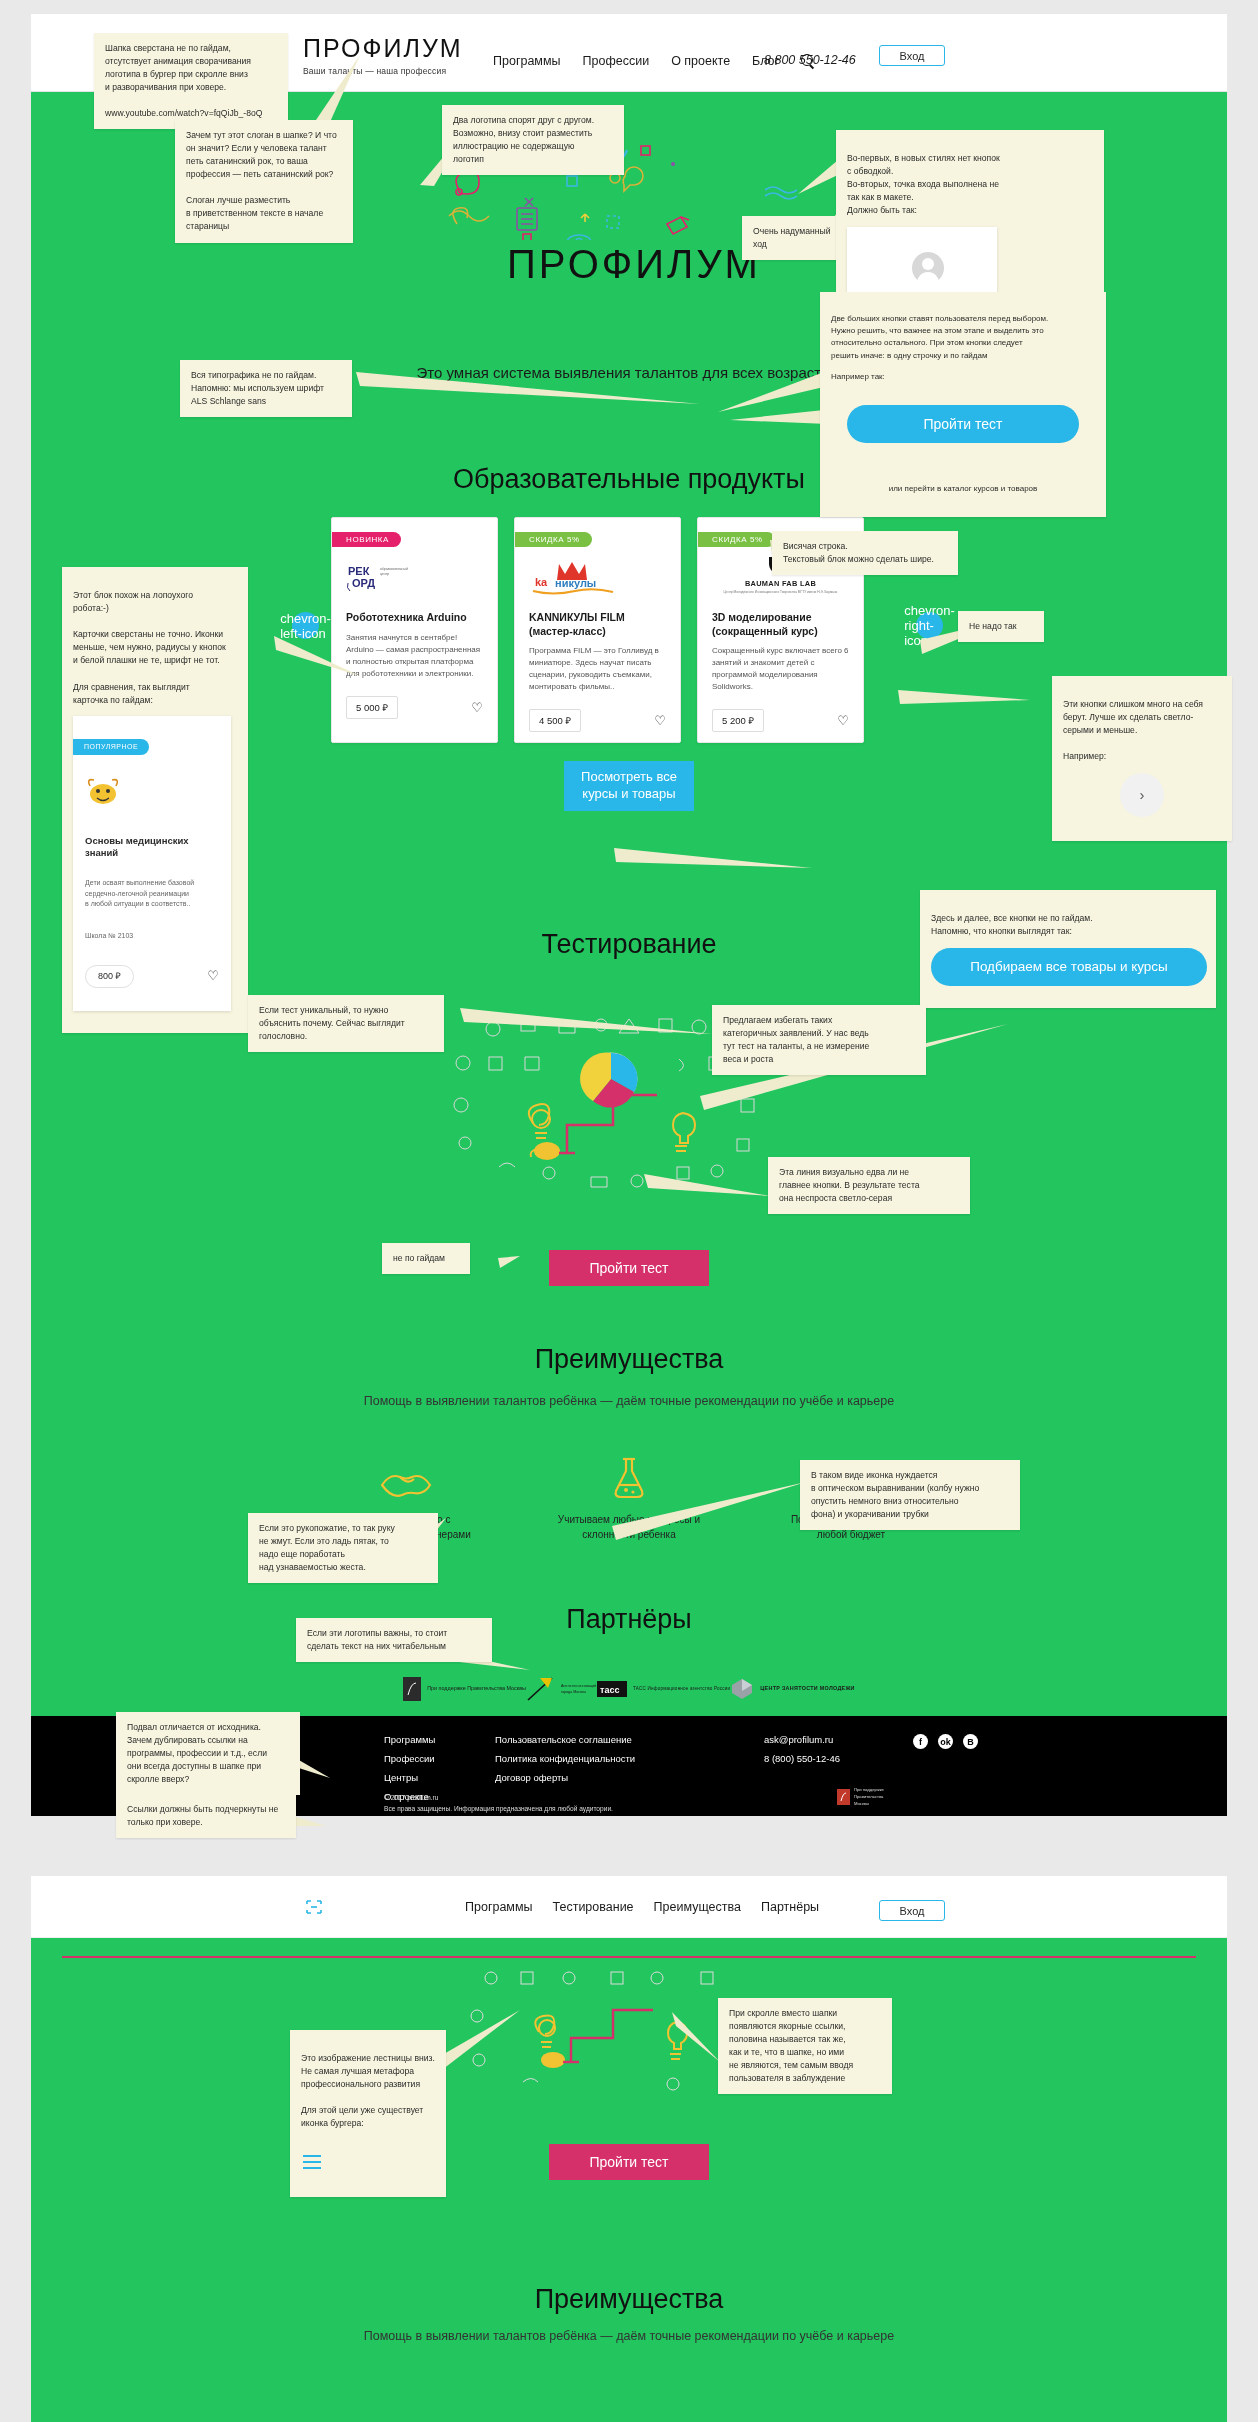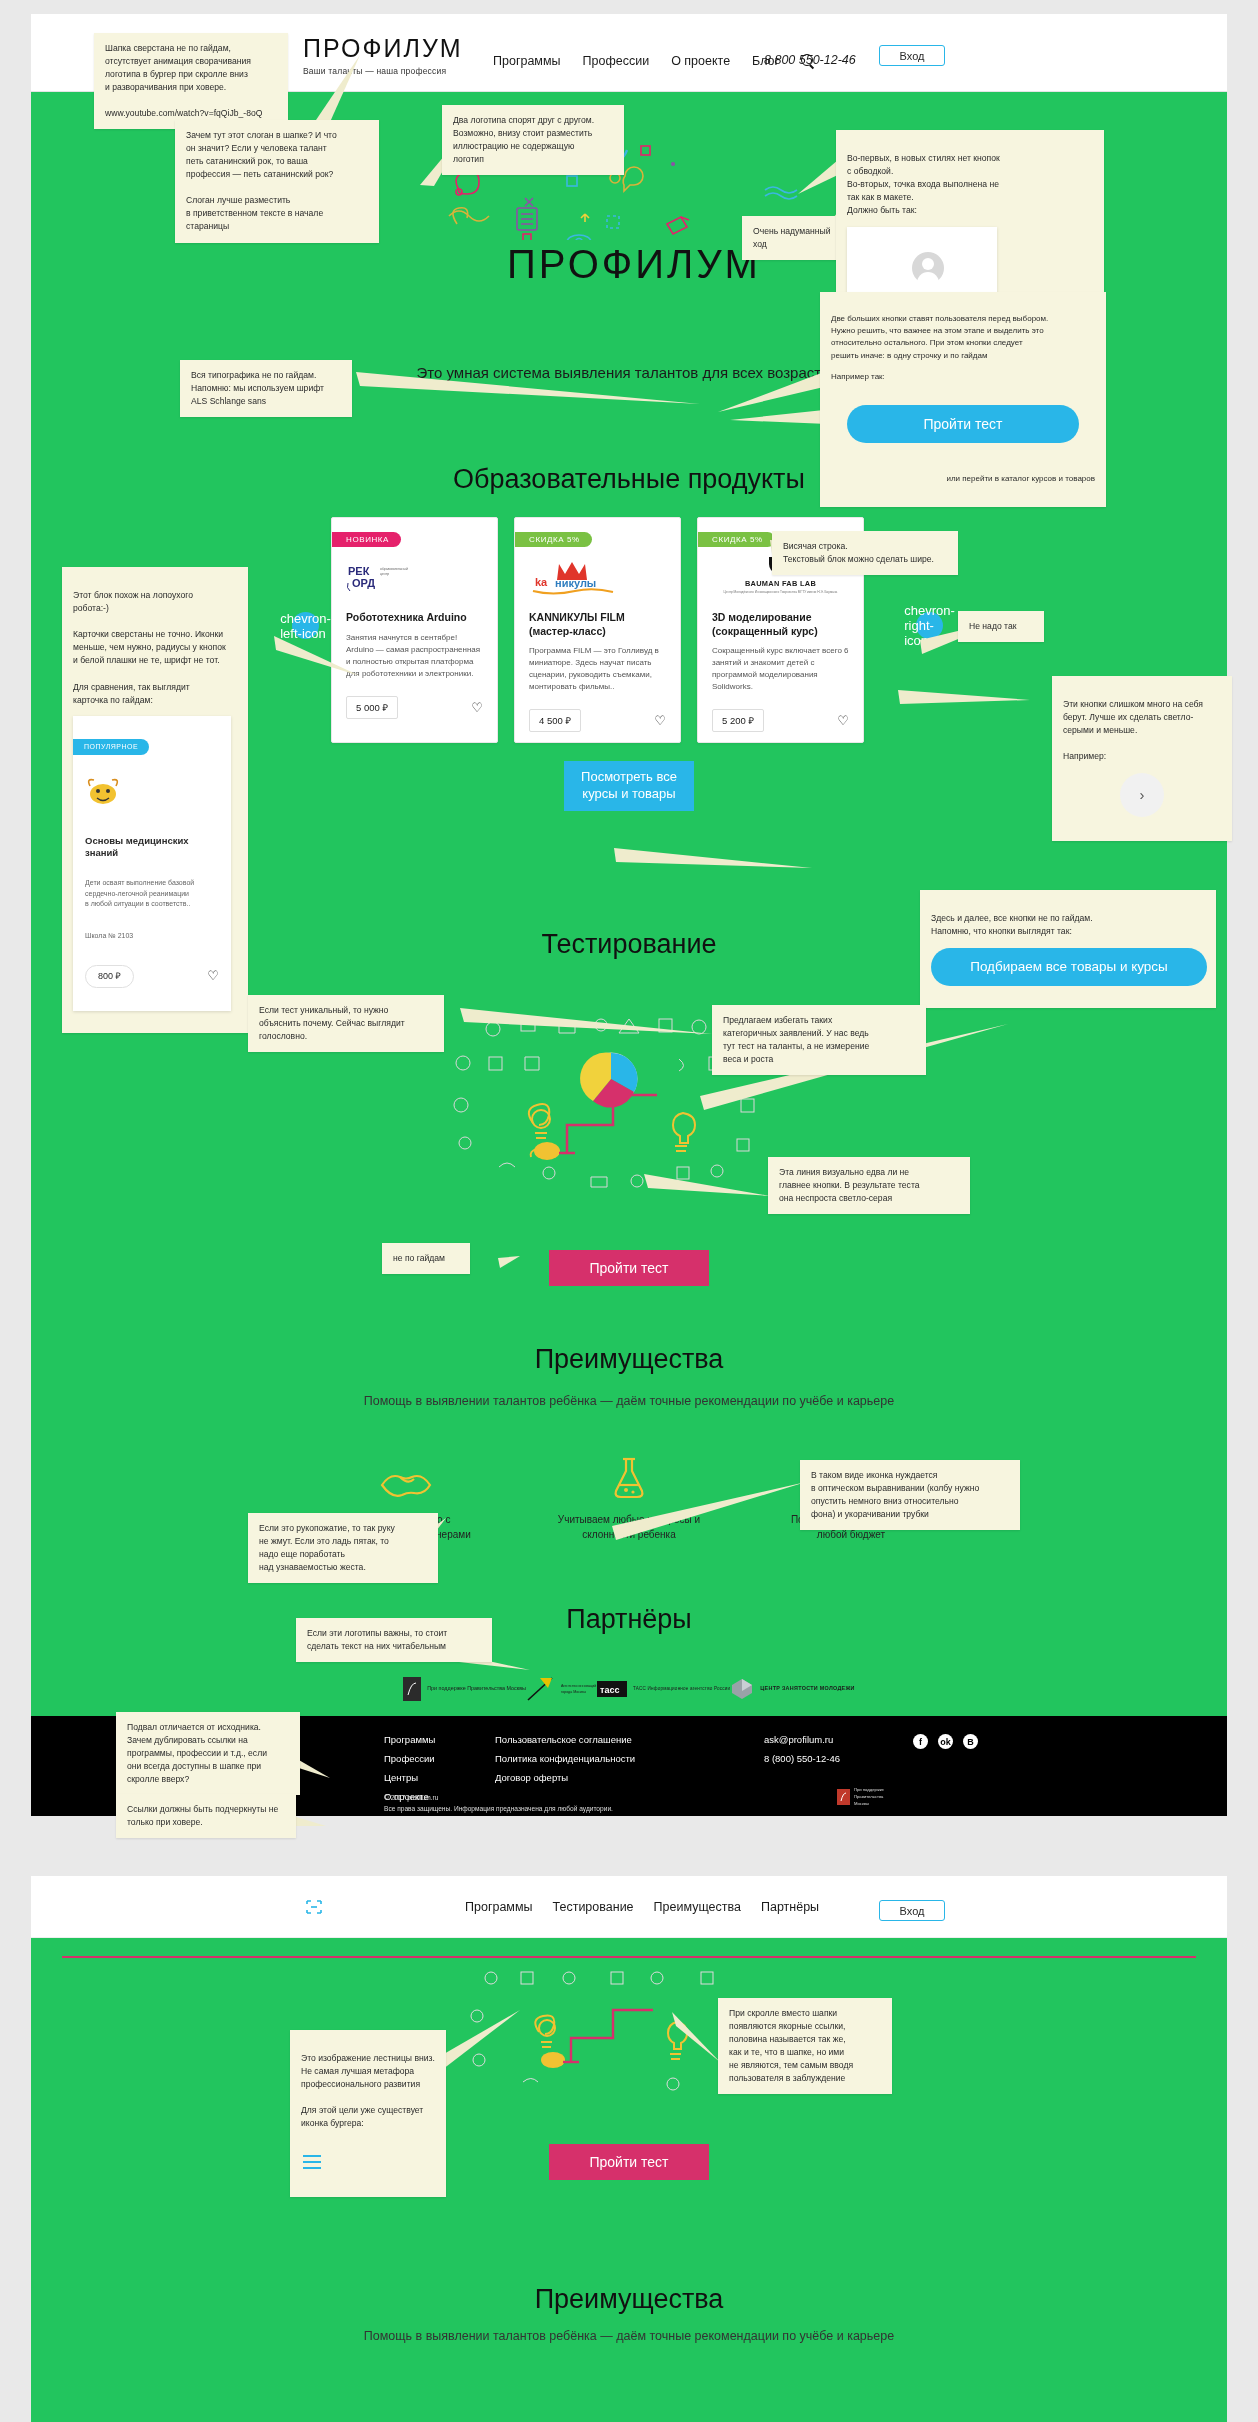--- a/index.html
+++ b/index.html
@@ -519,21 +519,21 @@
     <polygon points="672,2012 720,2062 676,2026"></polygon>
   </g>
 </svg>
 
 <div class="note" style="left:94px;top:33px;width:194px;">Шапка сверстана не по гайдам,
 отсутствует анимация сворачивания
 логотипа в бургер при скролле вниз
 и разворачивания при ховере.
 
 www.youtube.com/watch?v=fqQiJb_-8oQ</div>
-<div class="note" style="left:175px;top:120px;width:204px;">Зачем тут этот слоган в шапке? И что
+<div class="note" style="left:175px;top:120px;width:178px;">Зачем тут этот слоган в шапке? И что
 он значит? Если у человека талант
 петь сатанинский рок, то ваша
 профессия — петь сатанинский рок?
 
 Слоган лучше разместить
 в приветственном тексте в начале
 стараницы</div>
 <div class="note" style="left:442px;top:105px;width:182px;">Два логотипа спорят друг с другом.
 Возможно, внизу стоит разместить
 иллюстрацию не содержащую
@@ -556,21 +556,21 @@
   </div>
 </div>
 
 <div class="note small" style="left:820px;top:292px;width:286px;">
   <span>Две больших кнопки ставят пользователя перед выбором.
 Нужно решить, что важнее на этом этапе и выделить это
 относительно остального. При этом кнопки следует
 решить иначе: в одну строчку и по гайдам</span>
   <div style="margin-top:9px;">Например так:</div>
   <button class="cta-blue" style="width:232px;height:38px;border-radius:19px;margin:10px auto 0;font-size:14px;">Пройти тест</button>
-  <div style="text-align:right;margin-top:18px;font-size:8px;">или перейти в каталог курсов и товаров</div>
+  <div style="text-align:center;margin-top:28px;font-size:8px;">или перейти в каталог курсов и товаров</div>
 </div>
 
 <div class="note" style="left:180px;top:360px;width:172px;">Вся типографика не по гайдам.
 Напомню: мы используем шрифт
 ALS Schlange sans</div>
 <div class="note" style="left:772px;top:531px;width:186px;">Висячая строка.
 Текстовый блок можно сделать шире.</div>
 
 <div class="note" style="left:62px;top:567px;width:186px;">
   <span>Этот блок похож на лопоухого

